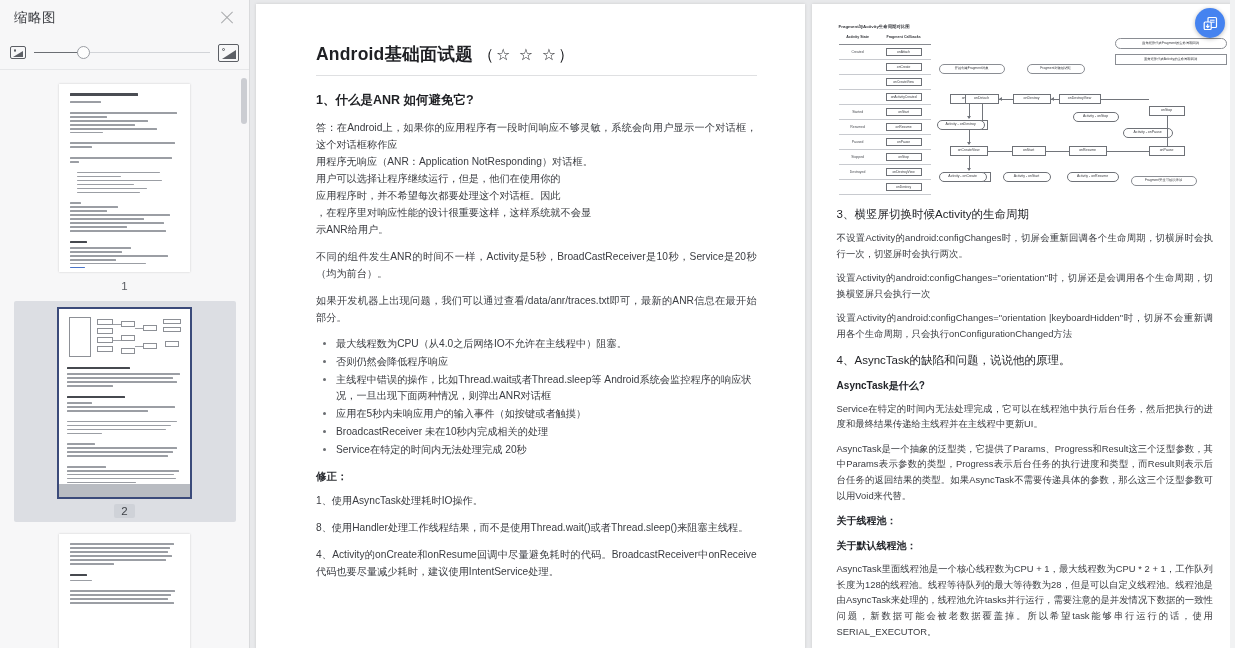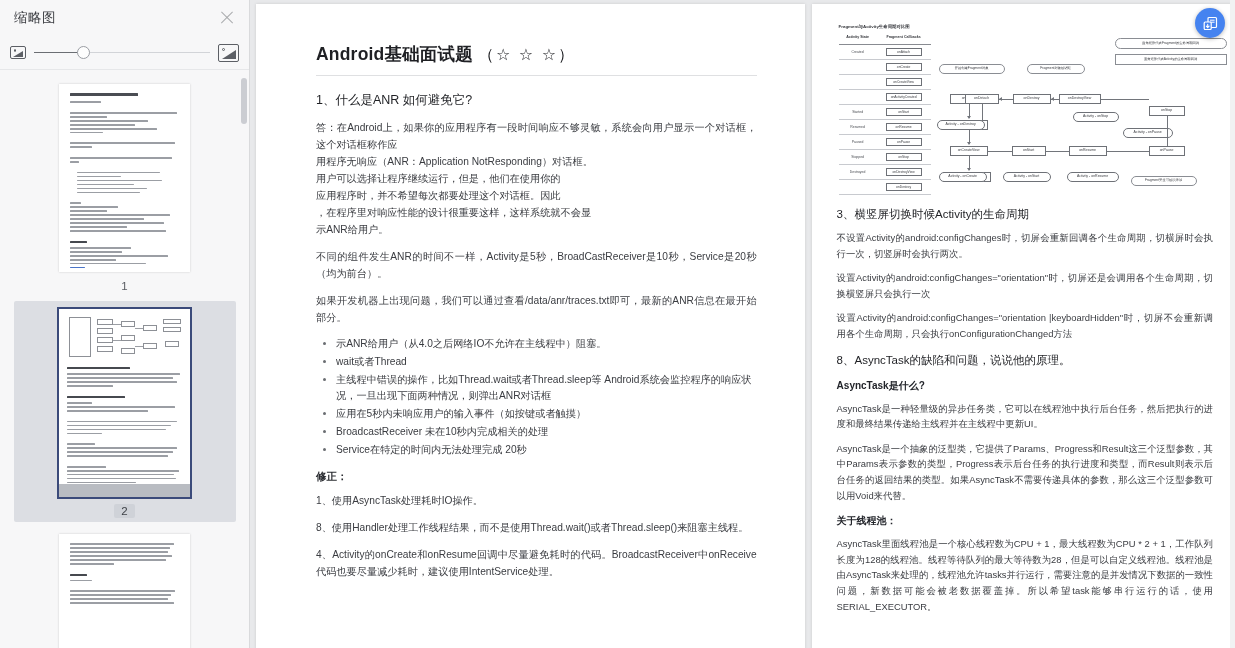--- a/index.html
+++ b/index.html
@@ -139,21 +139,21 @@
   #page-right { width: 440px; padding: 12px 22px 0 25px; }
 
   
   .doc-title {
     font-size: 17.5px; font-weight: bold; color: #1f2024;
     border-bottom: 1px solid #dfe0e2; padding-bottom: 9px; margin: 0 0 14px 0;
     letter-spacing: .2px;
   }
   .doc-title .stars { font-weight: normal; font-size: 16px; letter-spacing: 2px; }
   h3.q {
-    font-size: 12.5px; font-weight: normal; color: #1f2024;
+    font-size: 12.5px; font-weight: bold; color: #1f2024;
     margin: 16px 0 10px 0;
   }
   p.body {
     font-size: 10.2px; line-height: 17px; color: #3a3c41;
     margin: 0 0 10px 0; text-align: justify;
   }
   ul.bullets { margin: 4px 0 10px 0; padding-left: 20px; }
   ul.bullets li {
     font-size: 10.2px; line-height: 16px; color: #3a3c41; margin-bottom: 2px;
   }
@@ -399,22 +399,22 @@
         <span>应用程序时，并不希望每次都要处理这个对话框。因此</span><br>
         <span>，在程序里对响应性能的设计很重要这样，这样系统就不会显</span><br>
         <span>示ANR给用户。</span>
       </p>
 
       <p class="body">不同的组件发生ANR的时间不一样，Activity是5秒，BroadCastReceiver是10秒，Service是20秒（均为前台）。</p>
 
       <p class="body">如果开发机器上出现问题，我们可以通过查看/data/anr/traces.txt即可，最新的ANR信息在最开始部分。</p>
 
       <ul class="bullets">
-        <li>示ANR给用户（从4.0之后网络IO不允许在主线程中）阻塞。</li>
-        <li>wait或者Thread</li>
+        <li>最大线程数为CPU（从4.0之后网络IO不允许在主线程中）阻塞。</li>
+        <li>否则仍然会降低程序响应</li>
         <li>主线程中错误的操作，比如Thread.wait或者Thread.sleep等 Android系统会监控程序的响应状况，一旦出现下面两种情况，则弹出ANR对话框</li>
         <li>应用在5秒内未响应用户的输入事件（如按键或者触摸）</li>
         <li>BroadcastReceiver 未在10秒内完成相关的处理</li>
         <li>Service在特定的时间内无法处理完成 20秒</li>
       </ul>
 
       <p class="lbl">修正：</p>
       <p class="body">1、使用AsyncTask处理耗时IO操作。</p>
       <p class="body">8、使用Handler处理工作线程结果，而不是使用Thread.wait()或者Thread.sleep()来阻塞主线程。</p>
       <p class="body">4、Activity的onCreate和onResume回调中尽量避免耗时的代码。BroadcastReceiver中onReceive代码也要尽量减少耗时，建议使用IntentService处理。</p>
@@ -540,28 +540,29 @@
         <div class="fhead down" style="left:130px;top:144px;"></div>
         <div class="fhead left" style="left:162px;top:73px;"></div>
         <div class="fhead left" style="left:214px;top:73px;"></div>
       </div>
 
       <h3>3、横竖屏切换时候Activity的生命周期</h3>
       <p>不设置Activity的android:configChanges时，切屏会重新回调各个生命周期，切横屏时会执行一次，切竖屏时会执行两次。</p>
       <p>设置Activity的android:configChanges="orientation"时，切屏还是会调用各个生命周期，切换横竖屏只会执行一次</p>
       <p>设置Activity的android:configChanges="orientation |keyboardHidden"时，切屏不会重新调用各个生命周期，只会执行onConfigurationChanged方法</p>
 
-      <h3>8、AsyncTask的缺陷和问题，说说他的原理。</h3>
+      <h3>4、AsyncTask的缺陷和问题，说说他的原理。</h3>
 
       <h4>AsyncTask是什么?</h4>
-      <p>AsyncTask是一种轻量级的异步任务类，它可以在线程池中执行后台任务，然后把执行的进度和最终结果传递给主线程并在主线程中更新UI。</p>
+      <p>Service在特定的时间内无法处理完成，它可以在线程池中执行后台任务，然后把执行的进度和最终结果传递给主线程并在主线程中更新UI。</p>
       <p>AsyncTask是一个抽象的泛型类，它提供了Params、Progress和Result这三个泛型参数，其中Params表示参数的类型，Progress表示后台任务的执行进度和类型，而Result则表示后台任务的返回结果的类型。如果AsyncTask不需要传递具体的参数，那么这三个泛型参数可以用Void来代替。</p>
 
       <h4>关于线程池：</h4>
 
+      <h4>关于默认线程池：</h4>
       <p>AsyncTask里面线程池是一个核心线程数为CPU + 1，最大线程数为CPU * 2 + 1，工作队列长度为128的线程池。线程等待队列的最大等待数为28，但是可以自定义线程池。线程池是由AsyncTask来处理的，线程池允许tasks并行运行，需要注意的是并发情况下数据的一致性问题，新数据可能会被老数据覆盖掉。所以希望task能够串行运行的话，使用SERIAL_EXECUTOR。</p>
 
     </section>
 
     <div id="viewer-sb"></div>
   </main>
 
   <div id="fab">
     <svg width="17" height="17" viewBox="0 0 17 17">
       <rect x="6" y="2.5" width="8.5" height="10" rx="1" fill="none" stroke="#ffffff" stroke-width="1.2"></rect>

